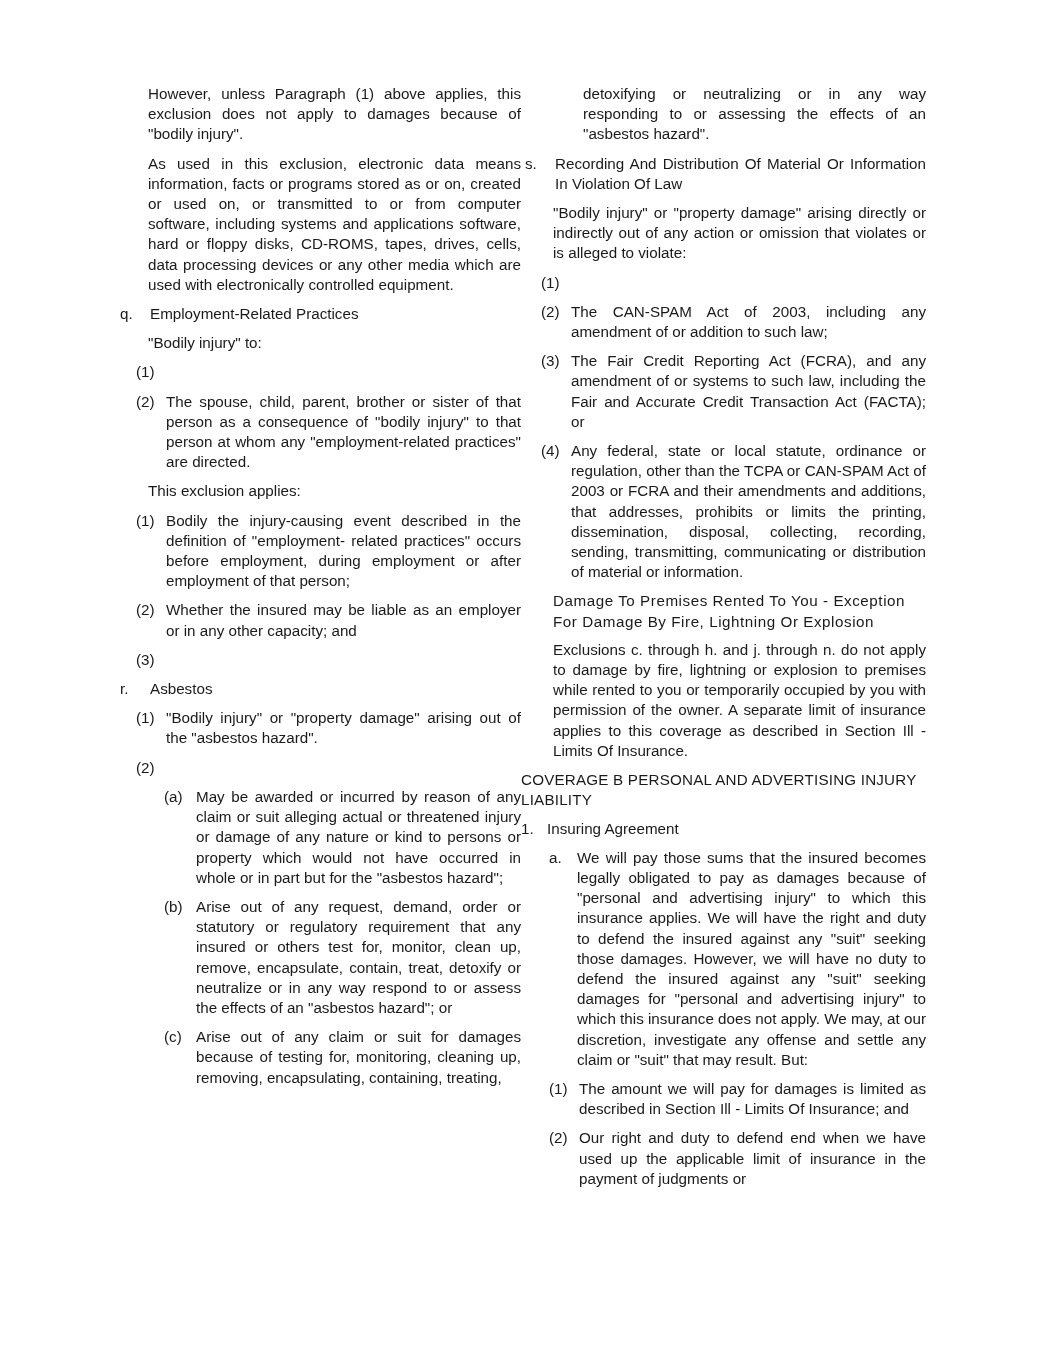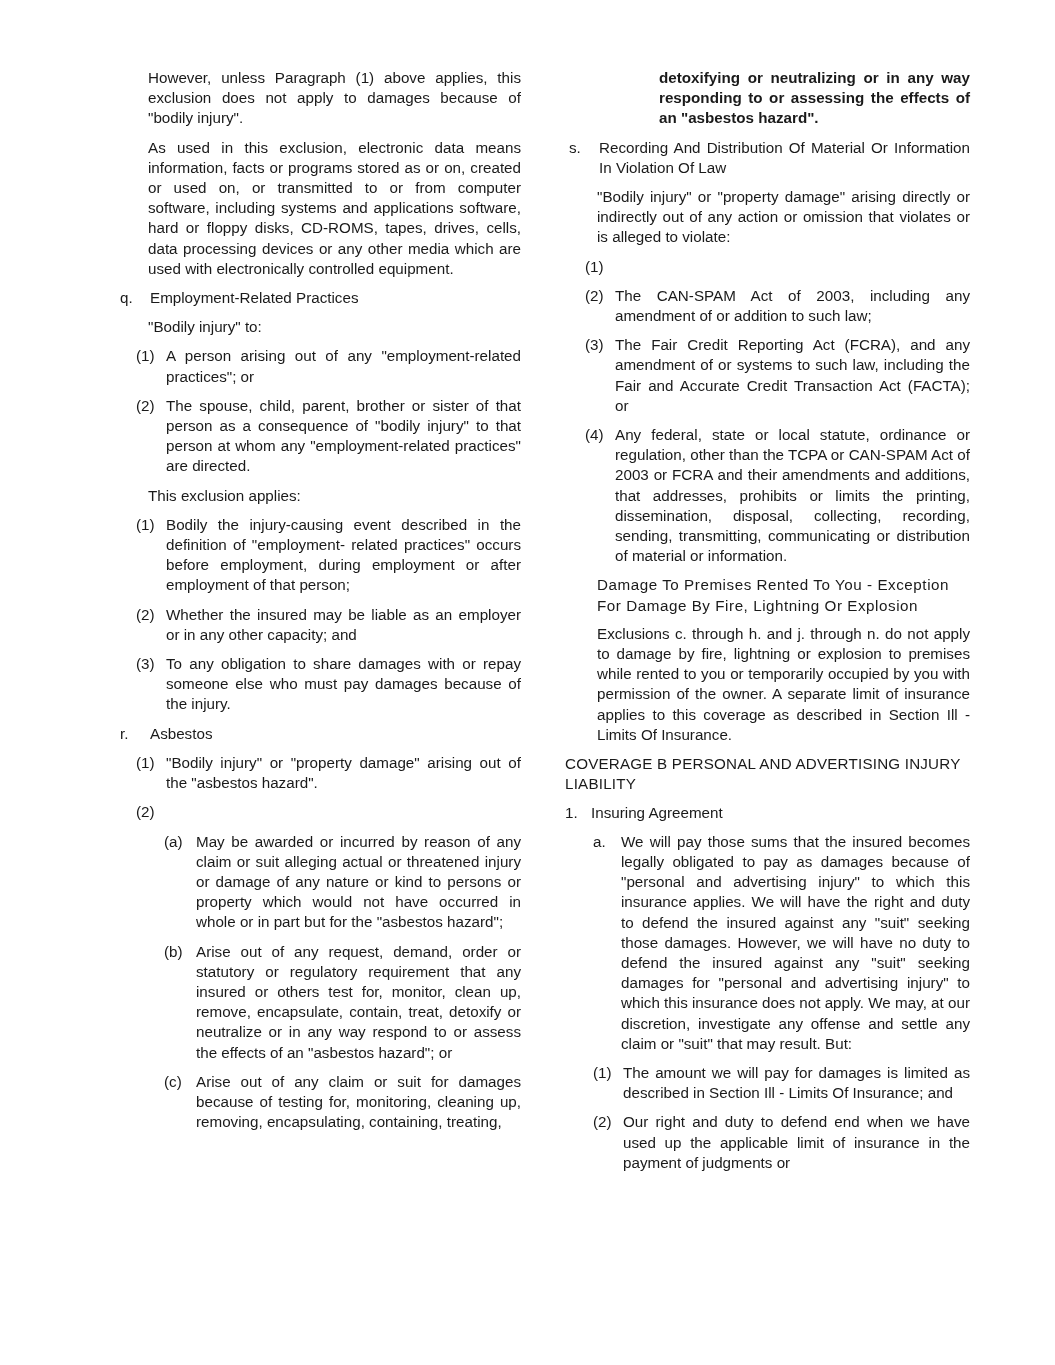--- a/index.html
+++ b/index.html
@@ -11,39 +11,38 @@
     position: relative;
     width: 1055px;
     height: 1365px;
     background: #ffffff;
     font-family: "Liberation Sans", sans-serif;
     color: #1a1a1a;
     overflow: hidden;
   }
   .columns {
     position: absolute;
-    top: 68px;
+    top: 84px;
     left: 116px;
     width: 854px;
     display: flex;
-    gap: 44px;
   }
   .col {
     width: 405px;
   }
   
   .p {
     font-size: 15.2px;
     line-height: 20.2px;
     text-align: justify;
     margin: 0 0 9px 0;
   }
   .p:last-child { margin-bottom: 0; }
   .lvl1 { margin-left: 32px; }
-  .lvl3 { margin-left: 94px; font-weight: bold; }
+  .lvl3 { margin-left: 62px; }
 
   
   .row {
     display: flex;
     font-size: 15.2px;
     line-height: 20.2px;
     margin: 0 0 9px 0;
   }
   .row .mk {
     flex: 0 0 auto;
@@ -85,21 +84,20 @@
 
       <div class="row">
         <span class="mk m-alpha">q.</span>
         <span class="bd nojust">Employment-Related Practices</span>
       </div>
 
       <p class="p lvl1">"Bodily injury" to:</p>
 
       <div class="row">
         <span class="mk m-num">(1)</span>
-        <span class="bd">A person arising out of any "employment-related practices"; or</span>
       </div>
 
       <div class="row">
         <span class="mk m-num">(2)</span>
         <span class="bd">The spouse, child, parent, brother or sister of that person as a consequence of "bodily injury" to that person at whom any "employment-related practices" are directed.</span>
       </div>
 
       <p class="p lvl1">This exclusion applies:</p>
 
       <div class="row">
@@ -107,21 +105,20 @@
         <span class="bd">Bodily the injury-causing event described in the definition of "employment- related practices" occurs before employment, during employment or after employment of that person;</span>
       </div>
 
       <div class="row">
         <span class="mk m-num">(2)</span>
         <span class="bd">Whether the insured may be liable as an employer or in any other capacity; and</span>
       </div>
 
       <div class="row">
         <span class="mk m-num">(3)</span>
-        <span class="bd">To any obligation to share damages with or repay someone else who must pay damages because of the injury.</span>
       </div>
 
       <div class="row">
         <span class="mk m-alpha">r.</span>
         <span class="bd nojust">Asbestos</span>
       </div>
 
       <div class="row">
         <span class="mk m-num">(1)</span>
         <span class="bd">"Bodily injury" or "property damage" arising out of the "asbestos hazard".</span>

